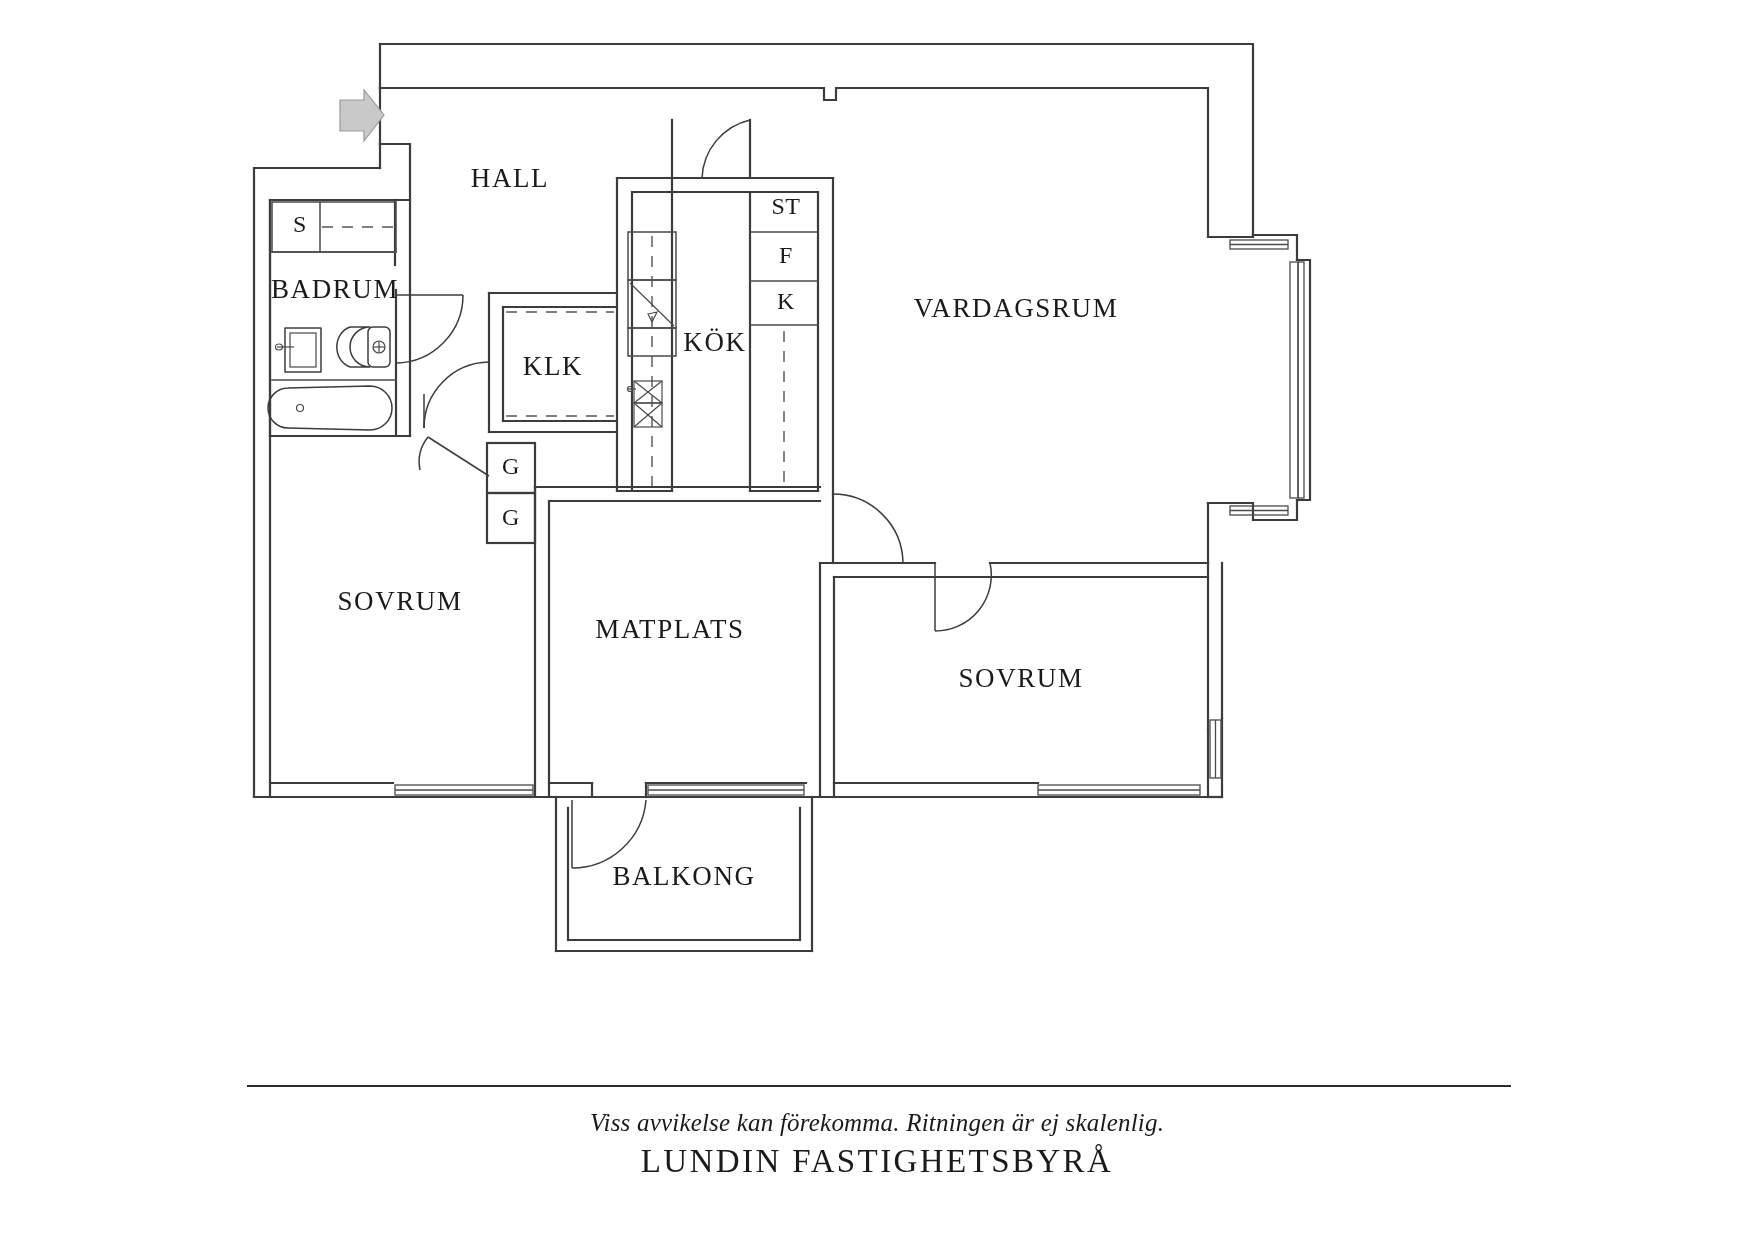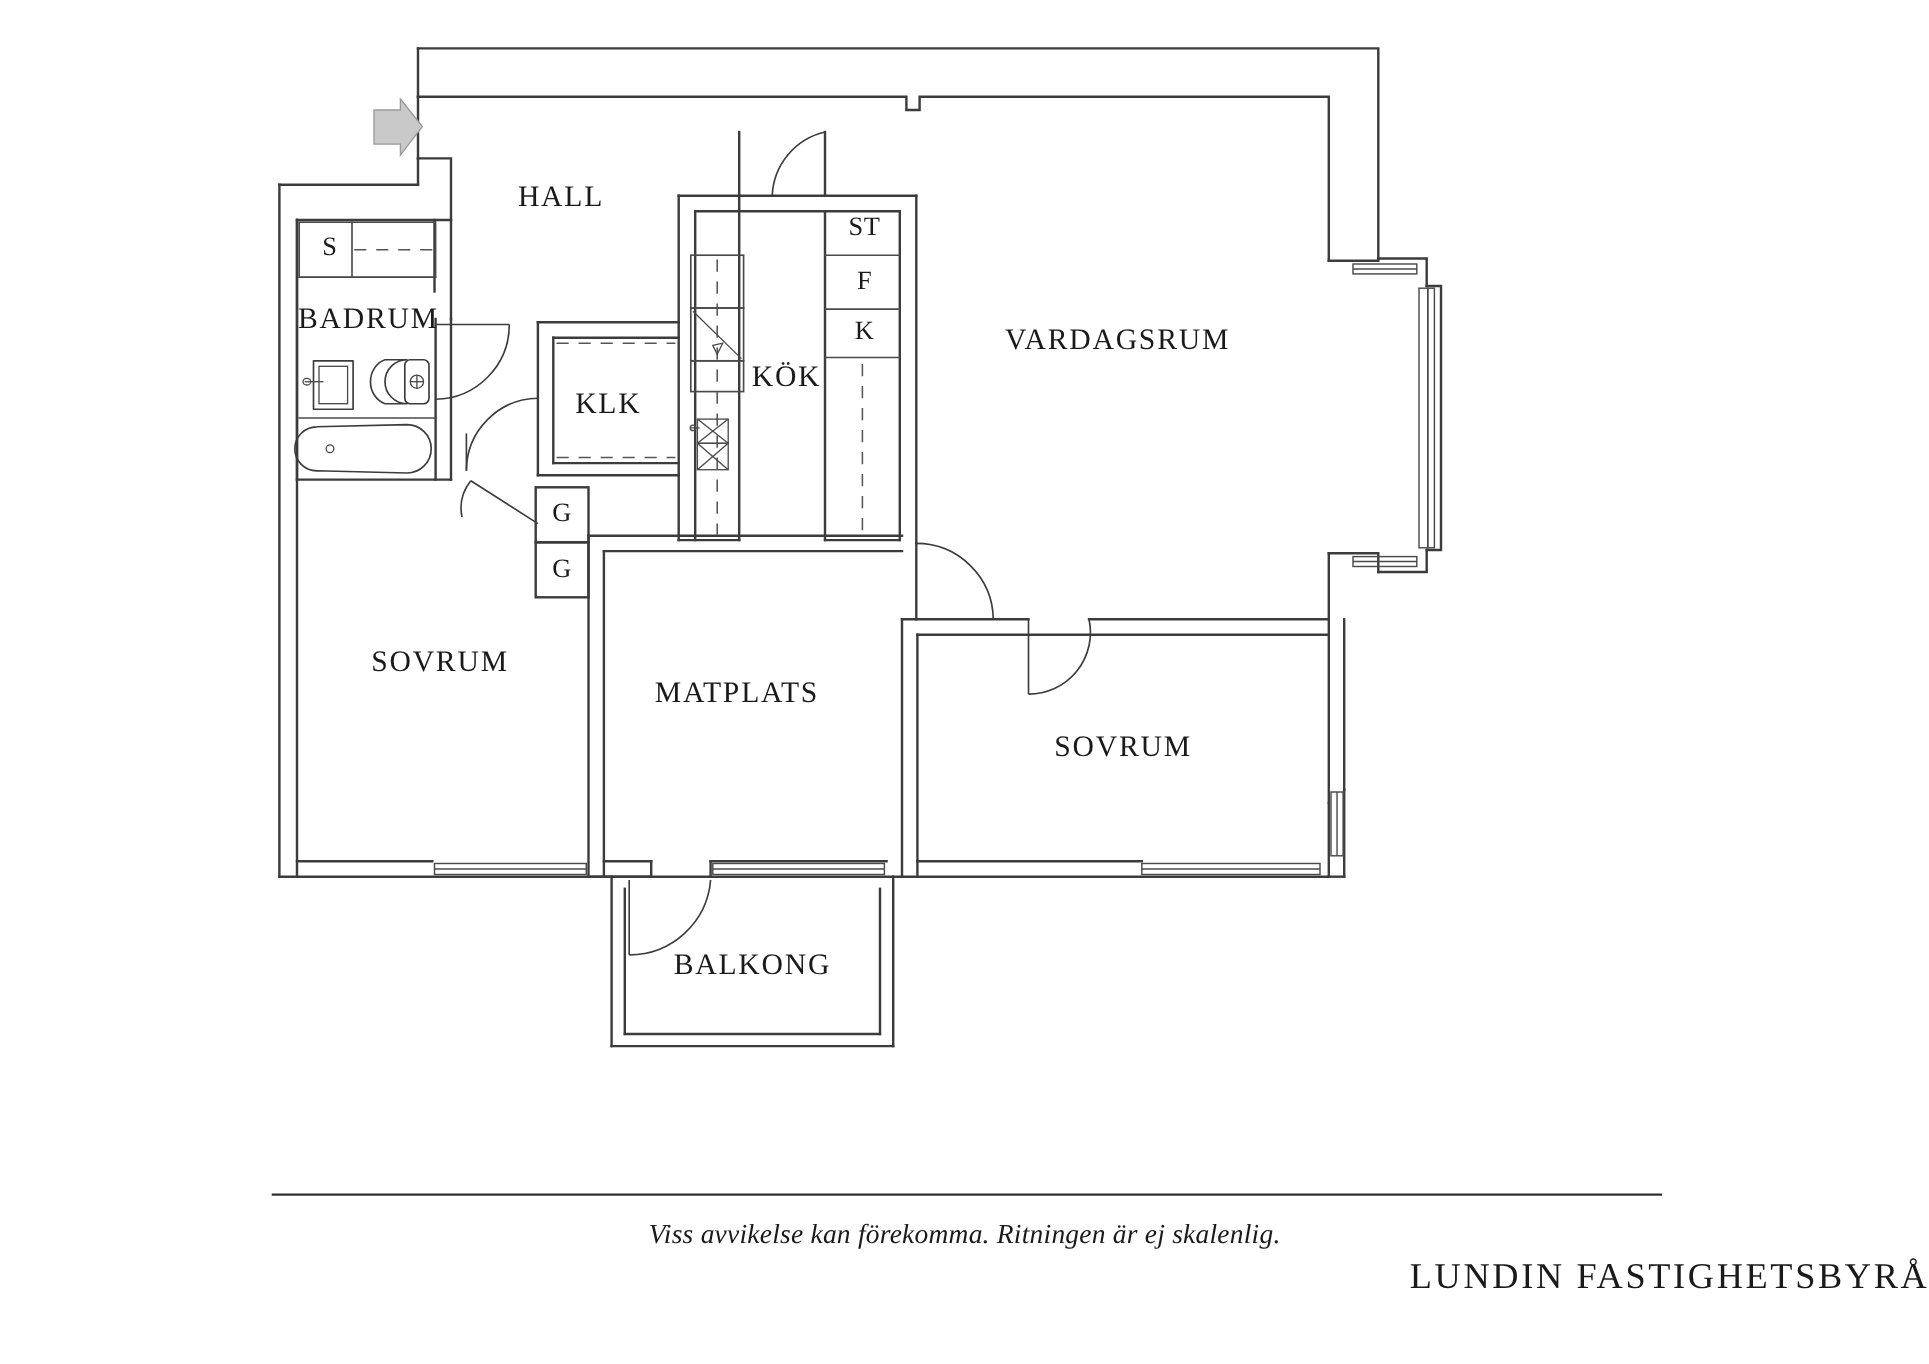--- a/index.html
+++ b/index.html
@@ -113,21 +113,20 @@
     line-height: 1.2;
     white-space: nowrap;
   }
   .footer-company {
     font-family: "Liberation Serif", "DejaVu Serif", serif;
     font-size: 33px;
     color: #1a1a1a;
     letter-spacing: 2.4px;
     margin-top: 5px;
     white-space: nowrap;
-    text-align: right;
   }
 </style>
 </head>
 <body>
 
 <div id="floorplan-page">
 
   <svg id="plan-svg" viewBox="0 0 1754 1240">
 
     <g>

